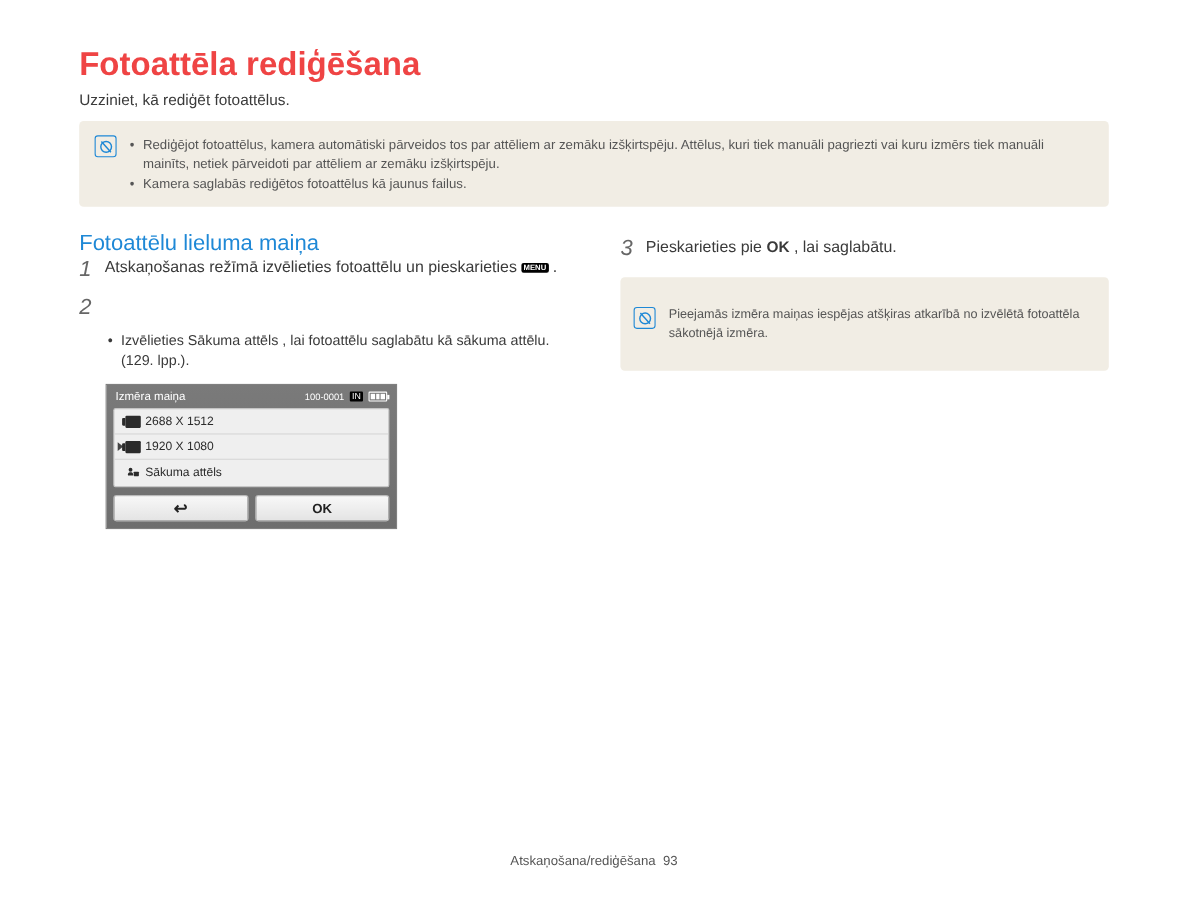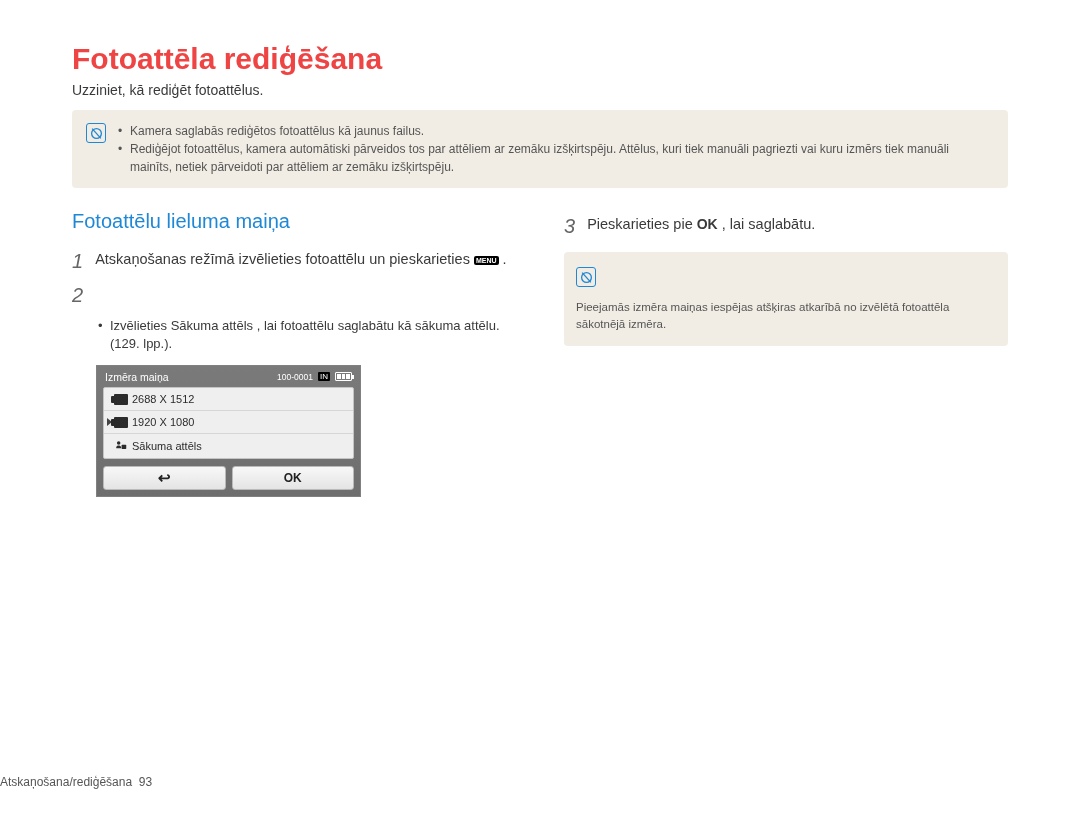--- a/index.html
+++ b/index.html
@@ -55,21 +55,21 @@
     position: absolute; left: 0; top: 0;
   }
   .columns {
     display: flex;
     gap: 48px;
   }
   .col { flex: 1 1 0; }
   .section-heading {
     font-size: 20px;
     color: #1e88d6;
-    margin-bottom: 16px;
+    margin-bottom: 0;
   }
   .section-intro {
     font-size: 14px;
     line-height: 1.4;
     margin-bottom: 14px;
   }
   .step {
     display: flex;
     gap: 12px;
     margin-bottom: 10px;
@@ -195,53 +195,53 @@
     display:flex; align-items:center; justify-content:center;
     font-size: 12px;
     font-weight: bold;
     color:#222;
   }
   .cam-btn .back-arrow{
     font-size: 15px; font-weight: bold;
   }
   
   .note-box.small {
-    padding: 14px 12px;
+    padding: 26px 12px;
     margin-top: 14px;
-    flex-direction: column;
   }
   .note-text-single {
     font-size: 11.5px; line-height:1.45; color:#555;
   }
   
   .footer {
     position: absolute;
     bottom: 26px;
     left: 0; right: 0;
+    text-align: center;
     font-size: 12px;
     color: #555;
   }
 </style>
 </head>
 <body>
 
 <div class="page">
   <div class="title">Fotoattēla rediģēšana</div>
   <div class="subtitle">Uzziniet, kā rediģēt fotoattēlus.</div>
 
   <div class="note-box">
     <div class="note-icon">
       <svg viewBox="0 0 24 24" fill="none" stroke="currentColor" stroke-width="2.4">
         <path d="M4 3 L20 21"></path>
         <circle cx="12" cy="12" r="9" fill="none"></circle>
       </svg>
     </div>
     <ul class="note-list">
+      <li>Rediģējot fotoattēlus, kamera automātiski pārveidos tos par attēliem ar zemāku izšķirtspēju. Attēlus, kuri tiek manuāli pagriezti vai kuru izmērs tiek manuāli mainīts, netiek pārveidoti par attēliem ar zemāku izšķirtspēju.</li>
       <li>Kamera saglabās rediģētos fotoattēlus kā jaunus failus.</li>
-      <li>Rediģējot fotoattēlus, kamera automātiski pārveidos tos par attēliem ar zemāku izšķirtspēju. Attēlus, kuri tiek manuāli pagriezti vai kuru izmērs tiek manuāli mainīts, netiek pārveidoti par attēliem ar zemāku izšķirtspēju.</li>
     </ul>
   </div>
 
   <div class="columns">
     <div class="col">
       <div class="section-heading">Fotoattēlu lieluma maiņa</div>
 
       <div class="step">
         <div class="step-num">1</div>
         <div class="step-body">

